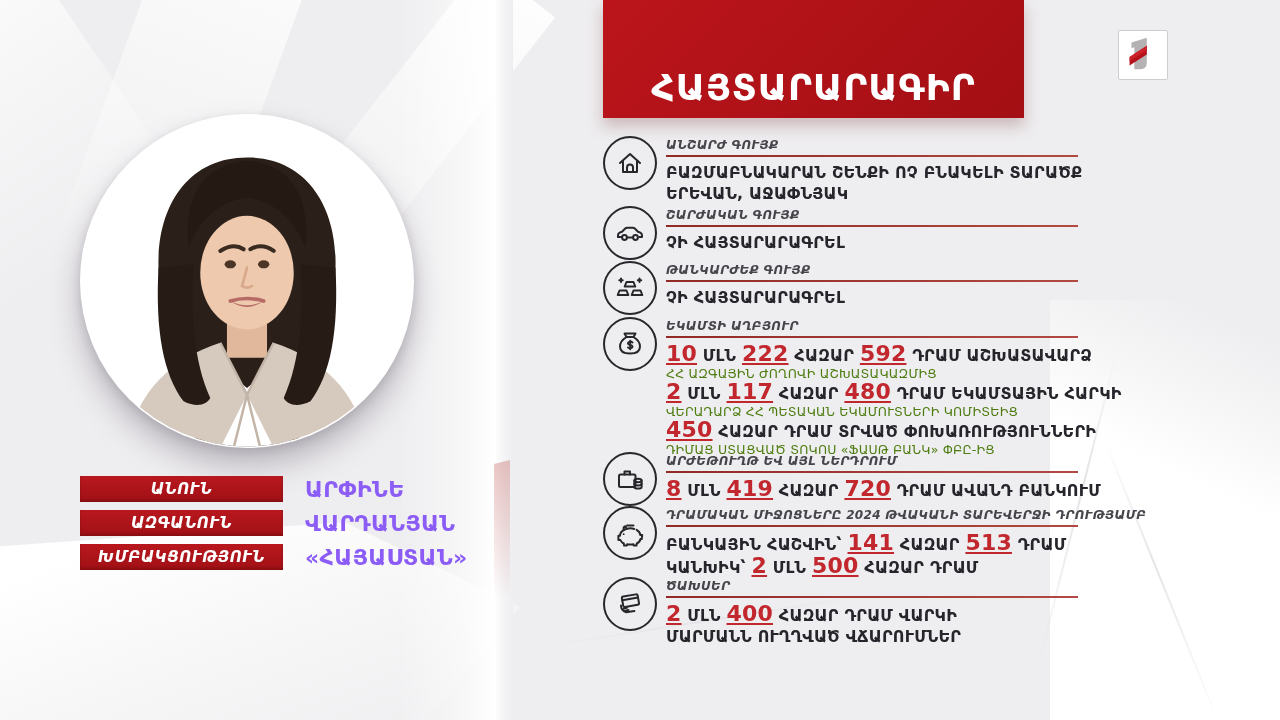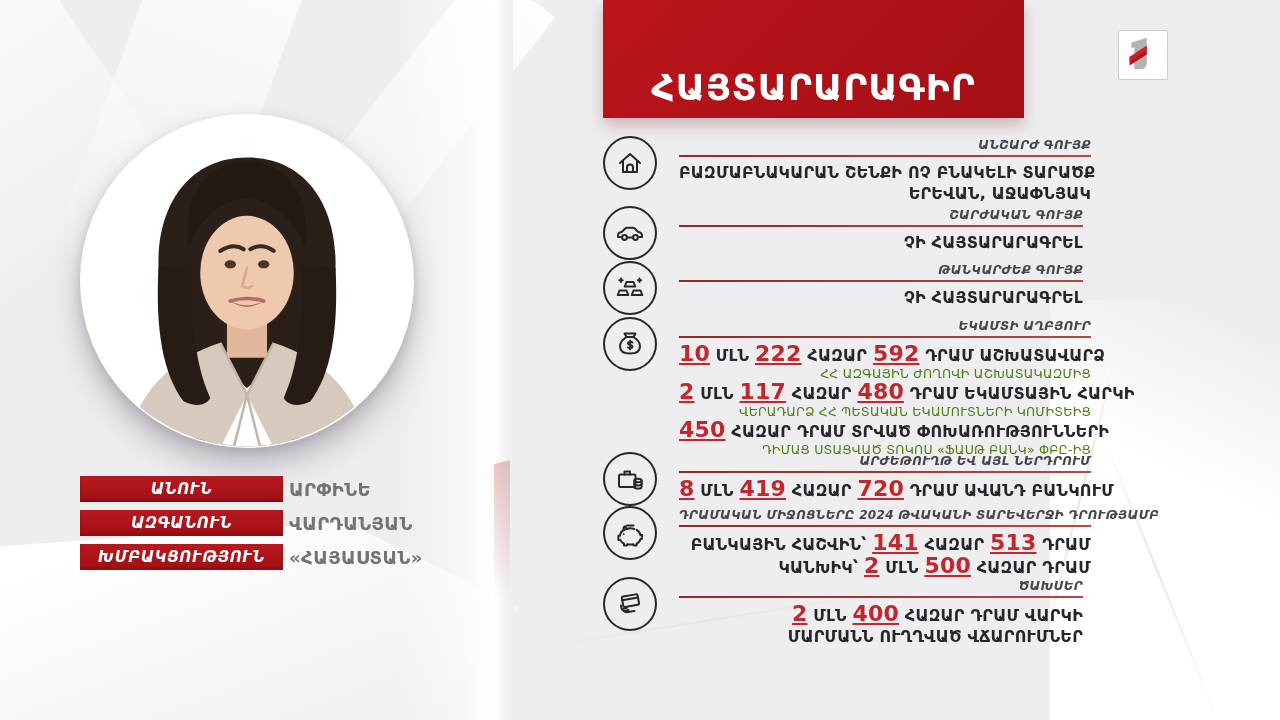--- a/index.html
+++ b/index.html
@@ -41,35 +41,35 @@
   .photo-circle svg{display:block;border-radius:50%;}
 
   
   .fields{position:absolute;left:80px;top:476px;}
   .frow{display:flex;align-items:center;height:26px;margin-bottom:8px;}
   .flabel{width:203px;height:26px;flex:0 0 203px;
         background:linear-gradient(180deg,#b8181e,#a01015);
         box-shadow:inset 0 -2px 3px rgba(0,0,0,.18);
         color:#ffffff;font-style:italic;font-weight:bold;font-size:15px;letter-spacing:.5px;
         display:flex;align-items:center;justify-content:center;}
-  .fvalue{margin-left:6px;font-weight:bold;font-size:18px;color:#737373;letter-spacing:.4px;white-space:nowrap;}
+  .fvalue{margin-left:22px;font-weight:bold;font-size:22px;color:#8b5cf6;letter-spacing:.4px;white-space:nowrap;}
 
   
   .header-box{position:absolute;left:603px;top:0;width:421px;height:118px;
         background:linear-gradient(135deg,#bb151b,#a30f14);
         box-shadow:0 8px 14px rgba(140,90,90,.35);}
   .header-title{position:absolute;left:0;right:0;bottom:10px;text-align:center;
         color:#ffffff;font-weight:bold;font-size:36px;letter-spacing:1px;white-space:nowrap;}
 
   
   .section{position:absolute;left:603px;display:flex;align-items:flex-start;width:480px;}
   .icircle{width:50px;height:50px;flex:0 0 50px;border-radius:50%;border:2.6px solid #26262b;
         display:flex;align-items:center;justify-content:center;background:transparent;}
   .icircle svg{stroke:#26262b;fill:none;stroke-width:2;stroke-linecap:round;stroke-linejoin:round;}
-  .scontent{margin-left:22px;width:412px;padding-top:3px;text-align:right;}
+  .scontent{margin-left:9px;width:412px;padding-top:3px;}
   .slabel{font-size:12px;line-height:13px;font-style:italic;font-weight:bold;color:#46454c;letter-spacing:.3px;white-space:nowrap;}
   .srule{height:2px;margin:3px 0 5px 0;background:linear-gradient(90deg,#8f2a25,#b04a42);}
   .line-lg{font-weight:bold;color:#26252c;font-size:16px;line-height:21px;letter-spacing:.2px;white-space:nowrap;}
   .line-sm{font-weight:normal;color:#4d7c0f;font-size:12.5px;line-height:15px;letter-spacing:.2px;white-space:nowrap;}
   .seg-w{}
   .seg-num{font-size:22px;color:#c1272d;line-height:21px;text-decoration:underline;}
 </style>
 </head>
 <body>
 

